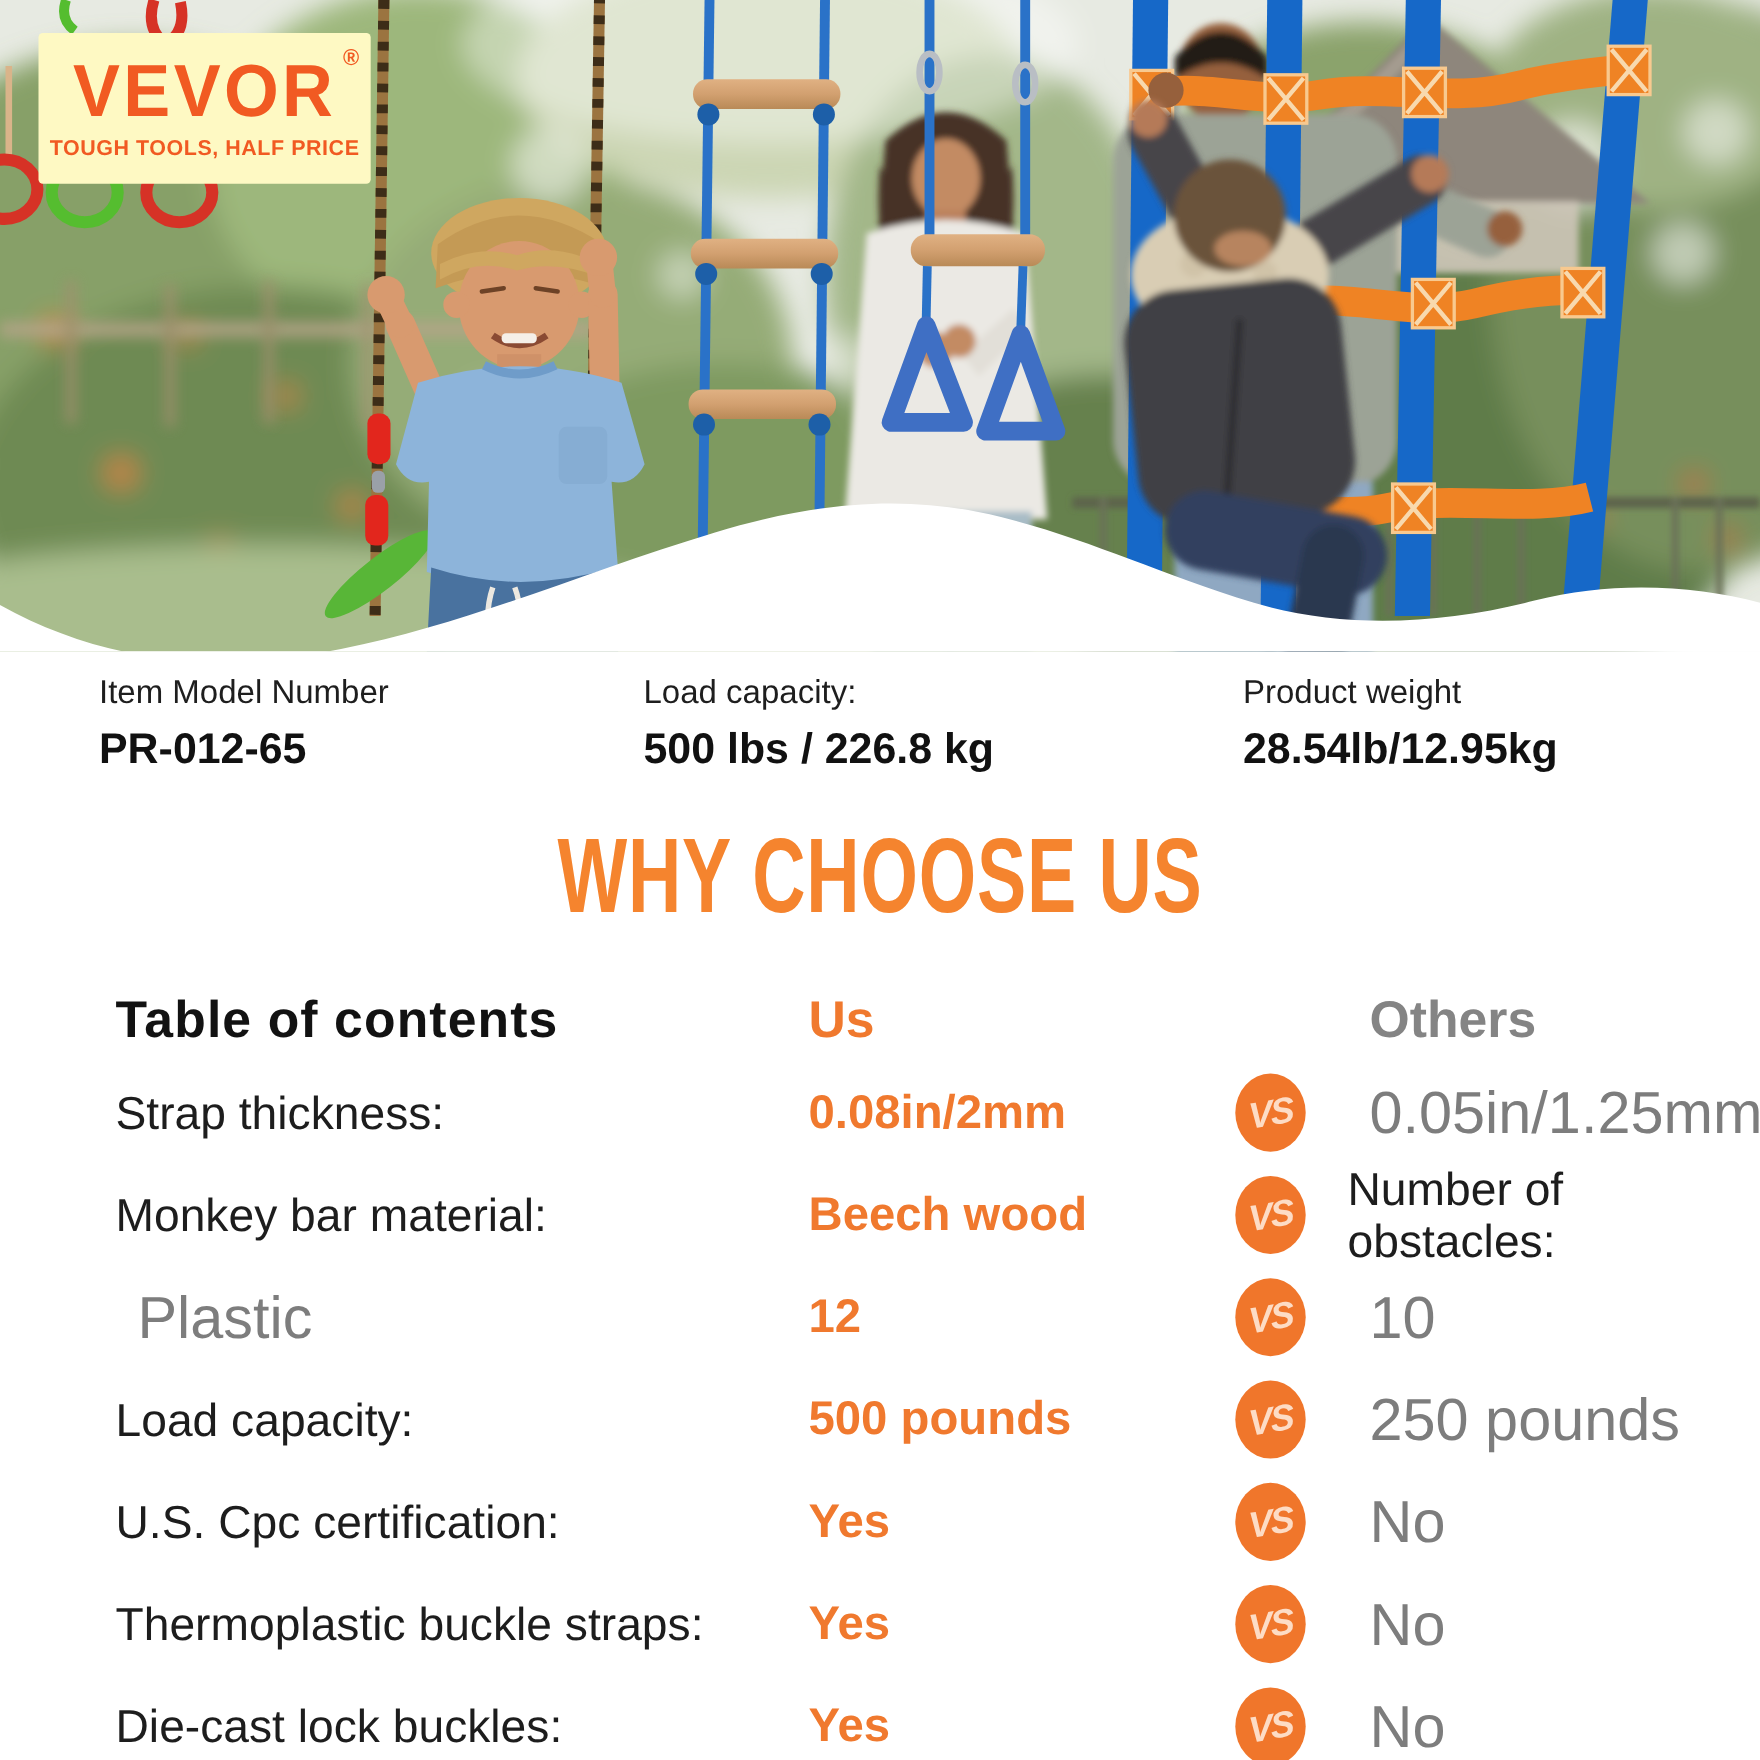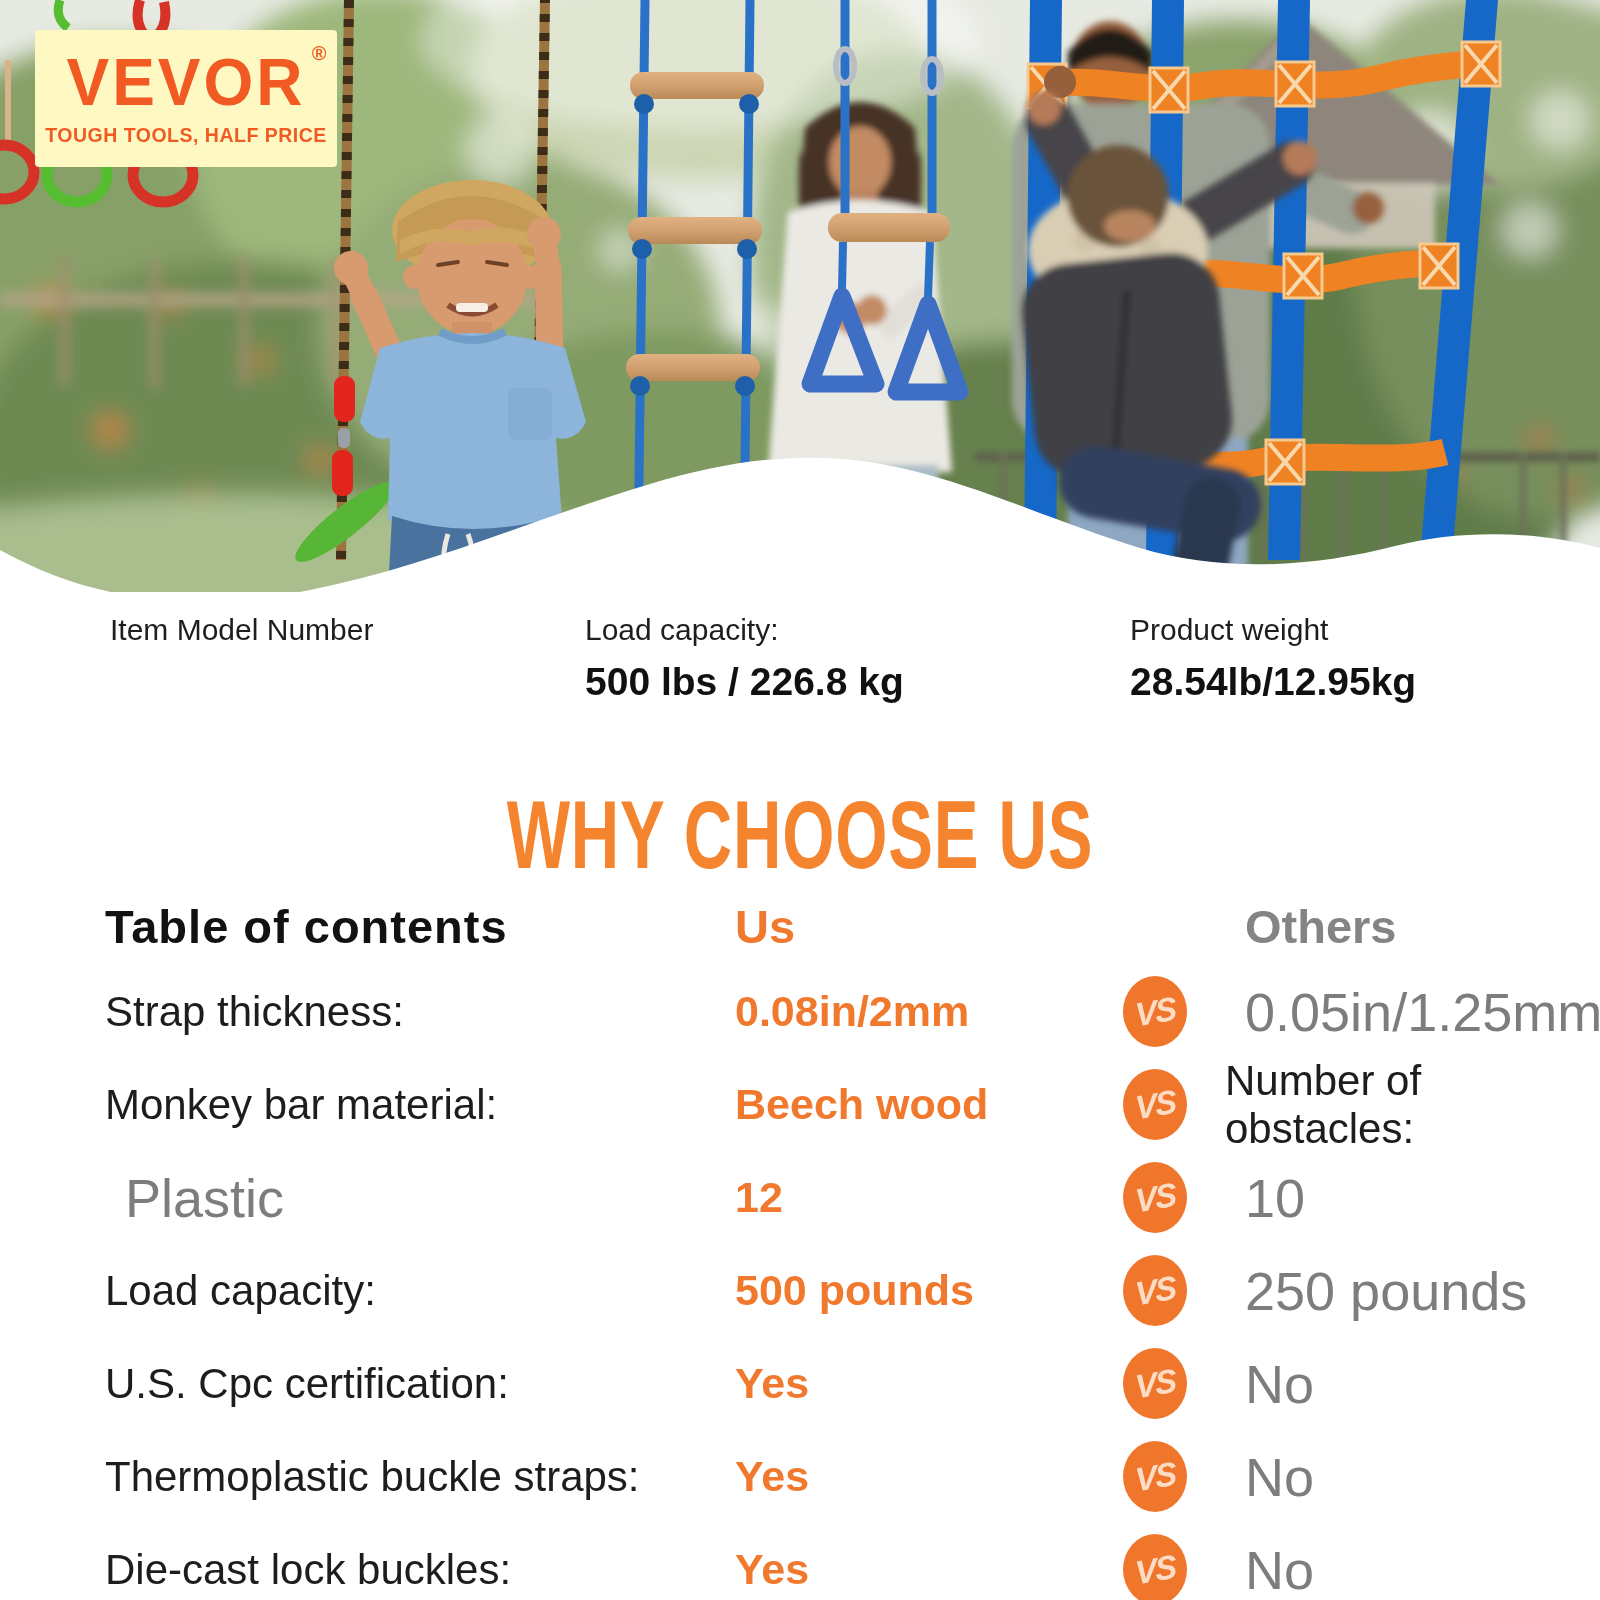--- a/index.html
+++ b/index.html
@@ -16,24 +16,24 @@
   .logo-word{color:#f15a22;font-weight:bold;font-size:64px;line-height:1;letter-spacing:3px;
     transform:scaleY(1.05);position:relative;}
   .logo-mark{position:absolute;top:-6px;right:-24px;font-size:20px;font-weight:bold;color:#f15a22;}
   .logo-tagline{color:#f15a22;font-weight:bold;font-size:19.5px;letter-spacing:0.5px;margin-top:10px;white-space:nowrap;}
 
   
   .spec-row{position:absolute;top:612px;left:0;width:1600px;height:120px;}
   .spec{position:absolute;top:0;}
   .spec-label{font-size:30px;color:#1e1e1e;line-height:1.2;}
   .spec-value{font-size:39px;font-weight:bold;color:#111111;margin-top:13px;line-height:1.1;}
-  .spec-1{left:90px;margin-left:20px;} .spec-2{left:585px;} .spec-3{left:1130px;}
+  .spec-1{left:90px;} .spec-2{left:585px;} .spec-3{left:1130px;}
 
   
-  .why-title-wrap{position:absolute;top:748px;left:0;width:1600px;text-align:center;margin-top:37px;}
+  .why-title-wrap{position:absolute;top:748px;left:0;width:1600px;text-align:center;}
   .why-title{display:inline-block;font-size:86px;font-weight:bold;color:#f5842e;
     transform:scale(0.78,1.12);transform-origin:center;letter-spacing:1px;white-space:nowrap;}
 
   
   .cmp{position:absolute;left:105px;top:872px;right:0;display:grid;
     grid-template-columns:630px 370px 120px 1fr;grid-auto-rows:93px;}
   .cmp .hdr{height:108px;display:flex;align-items:center;}
   .hdr-contents{font-size:47px;font-weight:bold;color:#121212;letter-spacing:1px;}
   .hdr-us{font-size:47px;font-weight:bold;color:#f0792e;}
   .hdr-others{font-size:47px;font-weight:bold;color:#848484;padding-left:20px;}
@@ -317,20 +317,21 @@
         <span>VEVOR</span>
         <span class="logo-mark">®</span>
       </div>
       <div class="logo-tagline">TOUGH TOOLS, HALF PRICE</div>
     </div>
   </div>
 
   <div class="spec-row">
     <div class="spec spec-1">
       <div class="spec-label">Item Model Number</div>
+      <div class="spec-value">PR-012-65</div>
     </div>
     <div class="spec spec-2">
       <div class="spec-label">Load capacity:</div>
       <div class="spec-value">500 lbs / 226.8 kg</div>
     </div>
     <div class="spec spec-3">
       <div class="spec-label">Product weight</div>
       <div class="spec-value">28.54lb/12.95kg</div>
     </div>
   </div>

